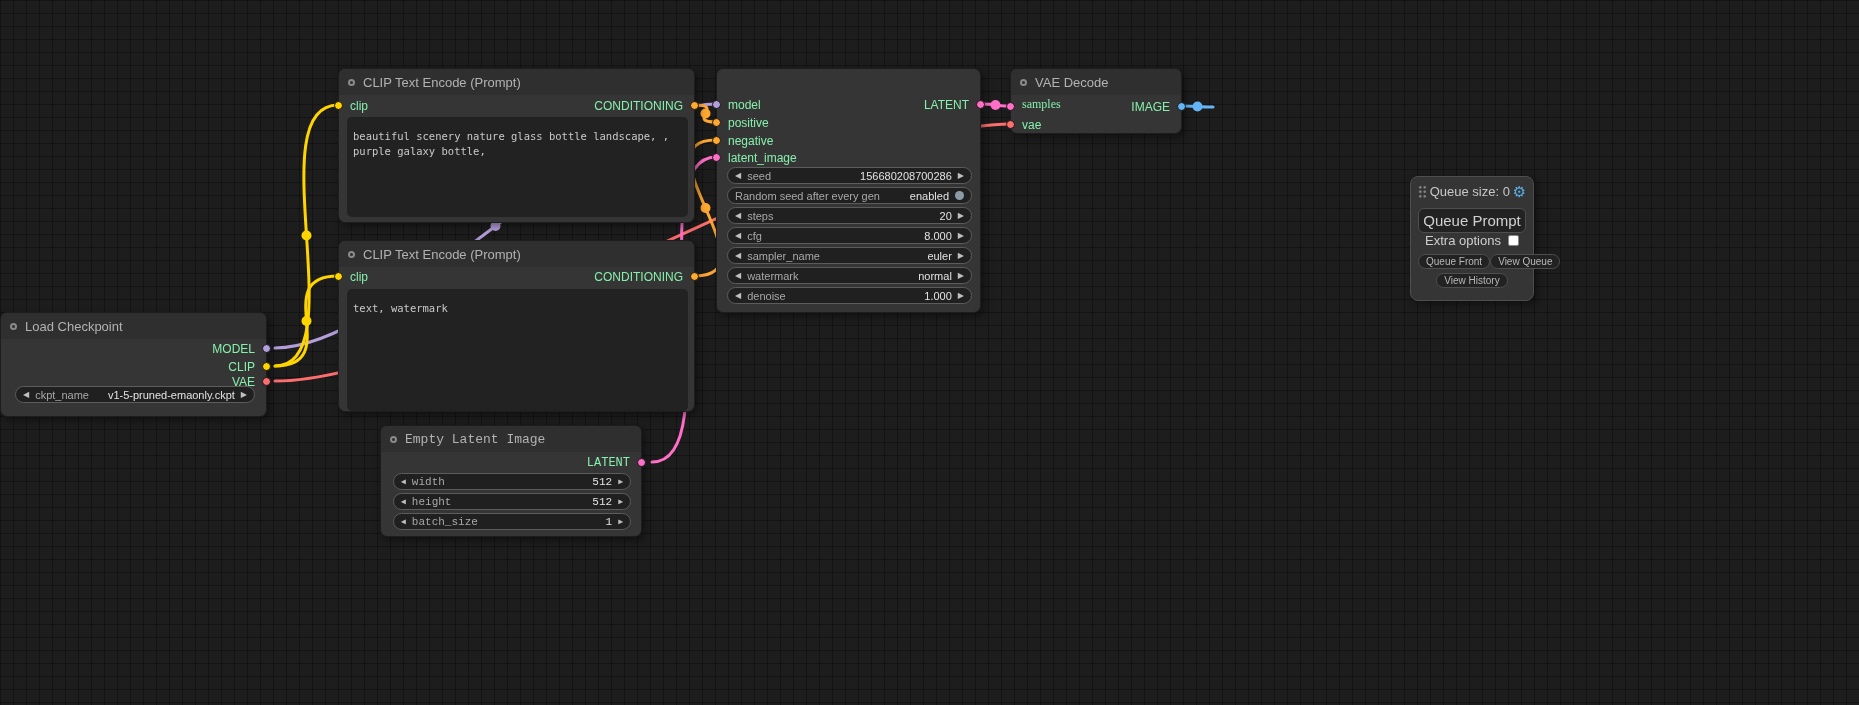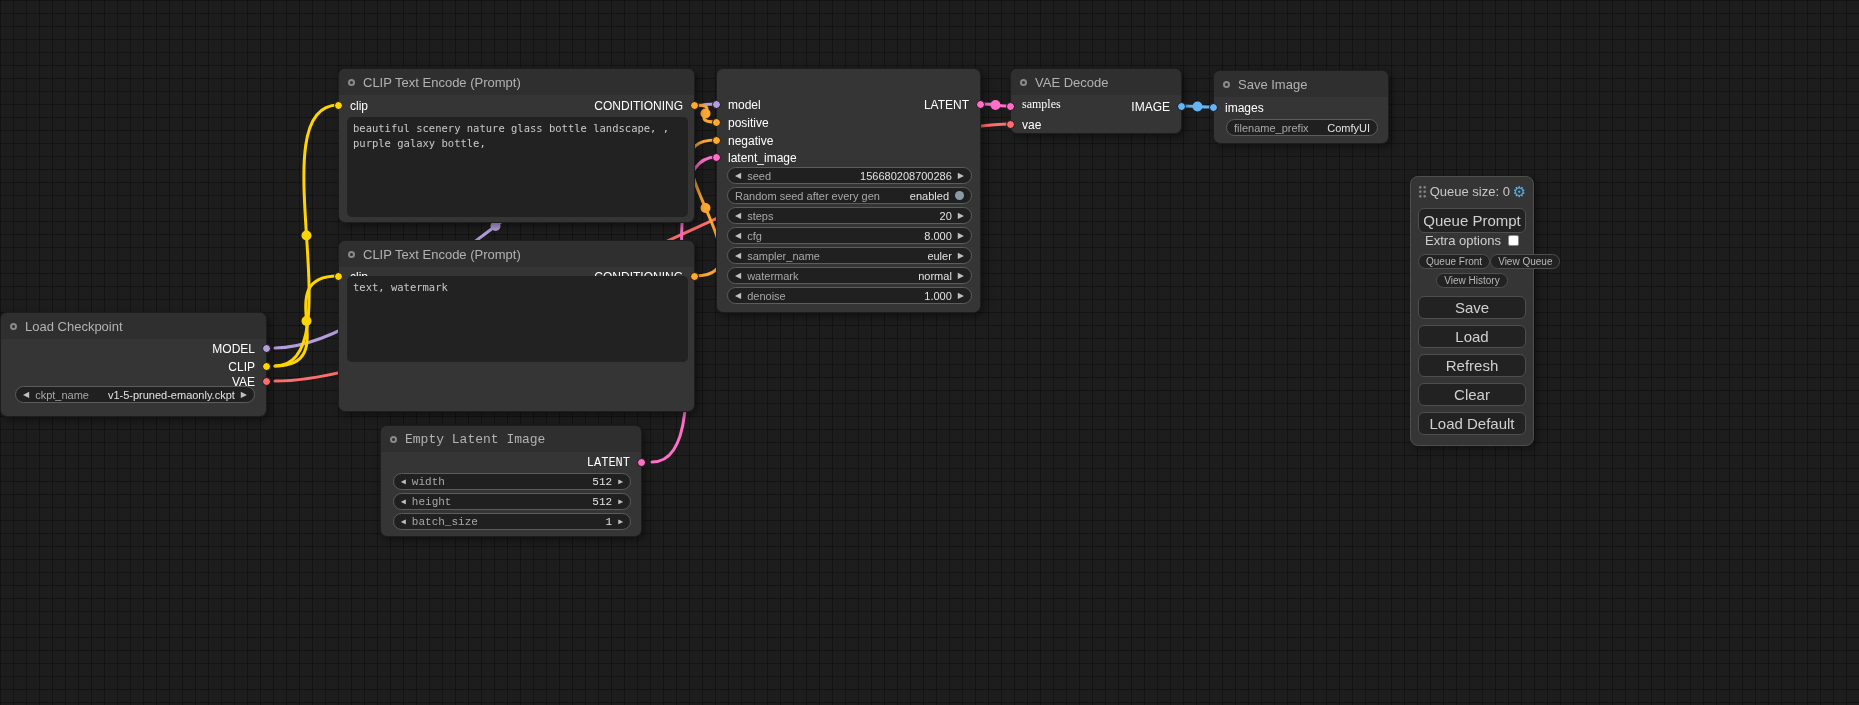--- a/index.html
+++ b/index.html
@@ -24,21 +24,21 @@
   }
   .node-title {
     height:26px; background:#2f2f2f; border-radius:6px 6px 0 0;
     display:flex; align-items:center; gap:8px; padding:0 9px;
     color:#b2b2b2; font-size:13px; white-space:nowrap;
   }
   .collapse-dot {
     width:7px; height:7px; border-radius:50%;
     border:2px solid #8a8a8a; background:transparent; flex:0 0 auto;
   }
-  .port { position:absolute; font-size:12px; color:#ffffff; line-height:14px; white-space:nowrap; }
+  .port { position:absolute; font-size:12px; color:#86efac; line-height:14px; white-space:nowrap; }
   .port.in  { left:11px; }
   .port.out { right:11px; text-align:right; }
   .pdot {
     position:absolute; width:9px; height:9px; border-radius:50%;
     border:1px solid #141414;
   }
   .pdot.in  { left:-5px; }
   .pdot.out { right:-5px; }
 
   .widget {
@@ -48,21 +48,21 @@
     font-size:11px; color:#c8c8c8; white-space:nowrap; overflow:hidden;
   }
   .widget .arrow { font-size:8px; color:#c0c0c0; flex:0 0 auto; }
   .widget .wname { color:#a8a8a8; margin-right:auto; }
   .widget .wvalue { color:#e2e2e2; }
   .toggle-dot { width:9px; height:9px; border-radius:50%; flex:0 0 auto; }
 
   .prompt-text {
     position:absolute; background:#222; border-radius:5px;
     font-family:"DejaVu Sans Mono", monospace; font-size:10.5px;
-    color:#c9c9c9; line-height:1.4; padding:4px 6px;
+    color:#c9c9c9; line-height:1.4; padding:12px 6px;
     white-space:pre-wrap; word-break:break-word; overflow:hidden;
   }
 
   .queue-panel {
     position:absolute; left:1410px; top:176px; width:124px; z-index:3;
     background:#353535; border:1px solid #4e4e4e; border-radius:8px;
     padding:5px 7px 10px; box-shadow:3px 3px 10px rgba(0,0,0,0.45);
   }
   .qp-header { display:flex; align-items:center; justify-content:space-between; color:#c8c8c8; font-size:13px; height:18px; }
   .drag-handle {
@@ -148,21 +148,21 @@
 
   <div class="node" style="left:338px; top:240px; width:357px; height:172px;">
     <div class="node-title">
       <span class="collapse-dot"></span>
       <span>CLIP Text Encode (Prompt)</span>
     </div>
     <span class="port in" style="top:29px;">clip</span>
     <span class="port out" style="top:29px;">CONDITIONING</span>
     <span class="pdot in" style="top: 31px; background: rgb(255, 213, 0);"></span>
     <span class="pdot out" style="top: 31px; background: rgb(255, 169, 49);"></span>
-    <div class="prompt-text" style="left:8px; top:35px; width:341px; height:86px;">text, watermark</div>
+    <div class="prompt-text" style="left:8px; top:48px; width:341px; height:122px;">text, watermark</div>
   </div>
 
   <div class="node" style="left:380px; top:425px; width:262px; height:112px;font-family:Liberation Mono, monospace;">
     <div class="node-title">
       <span class="collapse-dot"></span>
       <span>Empty Latent Image</span>
     </div>
     <span class="port out" style="top:30px;">LATENT</span>
     <span class="pdot out" style="top: 32px; background: rgb(255, 110, 199);"></span>
 
@@ -247,51 +247,32 @@
       <span>VAE Decode</span>
     </div>
     <span class="port in" style="top:28px;font-family:Liberation Serif, serif;">samples</span>
     <span class="port in" style="top:49px;">vae</span>
     <span class="port out" style="top:31px;">IMAGE</span>
     <span class="pdot in" style="top: 33px; background: rgb(255, 110, 199);"></span>
     <span class="pdot in" style="top: 51px; background: rgb(255, 110, 110);"></span>
     <span class="pdot out" style="top: 33px; background: rgb(100, 181, 246);"></span>
   </div>
 
-  <div class="node" style="left:1213px; top:70px; width:176px; height:74px;">
-    <div class="node-title">
-      <span class="collapse-dot"></span>
-      <span>Save Image</span>
-    </div>
-    <span class="port in" style="top:30px;">images</span>
-    <span class="pdot in" style="top: 32px; background: rgb(100, 181, 246);"></span>
-    <div class="widget" style="left:12px; top:48px; width:152px;">
-      <span class="wname">filename_prefix</span>
-      <span class="wvalue">ComfyUI</span>
-    </div>
-  </div>
 
   <div class="queue-panel">
     <div class="qp-header">
       <span class="drag-handle"></span>
       <span>Queue size: 0</span>
       <span class="gear">⚙</span>
     </div>
     <button class="qbtn primary">Queue Prompt</button>
     <div class="extra-row">
       <span>Extra options</span>
       <span class="checkbox"></span>
     </div>
     <div class="small-row">
       <button class="sbtn">Queue Front</button>
       <button class="sbtn">View Queue</button>
     </div>
     <button class="sbtn center">View History</button>
-    <div class="actions">
-      <button class="qbtn">Save</button>
-      <button class="qbtn">Load</button>
-      <button class="qbtn">Refresh</button>
-      <button class="qbtn">Clear</button>
-      <button class="qbtn">Load Default</button>
-    </div>
   </div>
 
 </div>
 
 </body></html>

